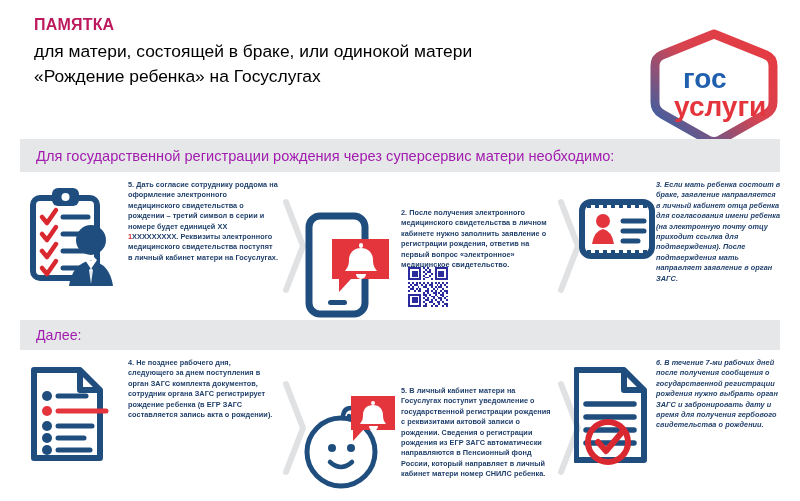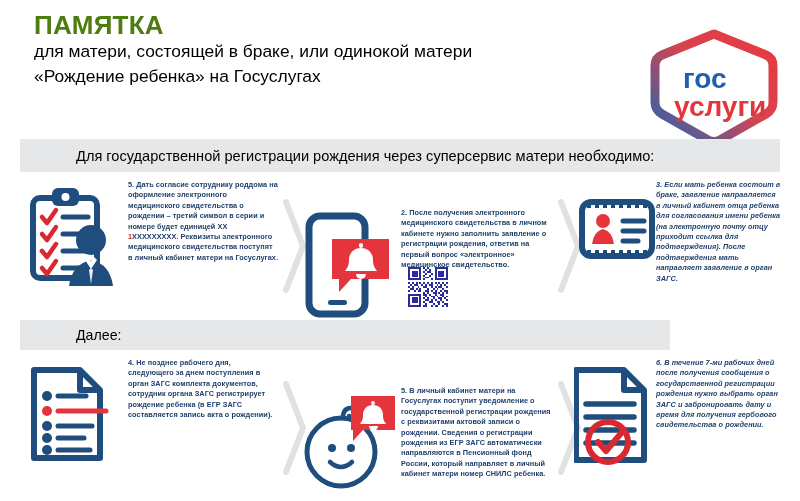--- a/index.html
+++ b/index.html
@@ -9,42 +9,42 @@
     font-family:"Liberation Sans","DejaVu Sans",sans-serif;
     color:#1b3f66;
     position:relative;
   }
   .page{position:relative;width:800px;height:501px;}
 
   
   .header{position:absolute;left:0;top:0;width:800px;height:136px;}
   .title-block{position:absolute;left:34px;top:12px;width:590px;}
   .title-main{
-    font-size:26px;font-weight:bold;letter-spacing:.2px;
-    color:#4d7c0f;line-height:26px;margin:0 0 1px 0;
+    font-size:16px;font-weight:bold;letter-spacing:.2px;
+    color:#be185d;line-height:26px;margin:0 0 1px 0;
   }
   .title-sub{
     font-size:17.4px;font-weight:normal;color:#000000;
     line-height:24.5px;margin:0;white-space:nowrap;
   }
 
   
   .logo{position:absolute;left:640px;top:28px;width:148px;height:118px;}
   .logo svg{display:block;width:148px;height:118px;}
 
   
   .band{
     position:absolute;left:20px;width:760px;height:33px;
     background:#e6e7e8;
   }
   .band-1{top:139px;}
-  .band-2{top:320px;width:650px;height:30px;text-align:center;}
+  .band-2{top:320px;width:760px;height:30px;text-align:center;}
   .band-text{
     position:absolute;left:16px;top:50%;transform:translateY(-50%);
-    font-size:14.6px;font-weight:normal;color:#000000;white-space:nowrap;margin-left:40px;
+    font-size:14.6px;font-weight:normal;color:#a21caf;white-space:nowrap;
   }
   .band-2 .band-text{font-size:14.2px;}
 
   
   .row{position:absolute;left:20px;width:760px;}
   .row-1{top:176px;height:140px;}
   .row-2{top:354px;height:147px;}
 
   .step{position:absolute;top:0;height:100%;}
   .s1{left:8px;width:252px;}

